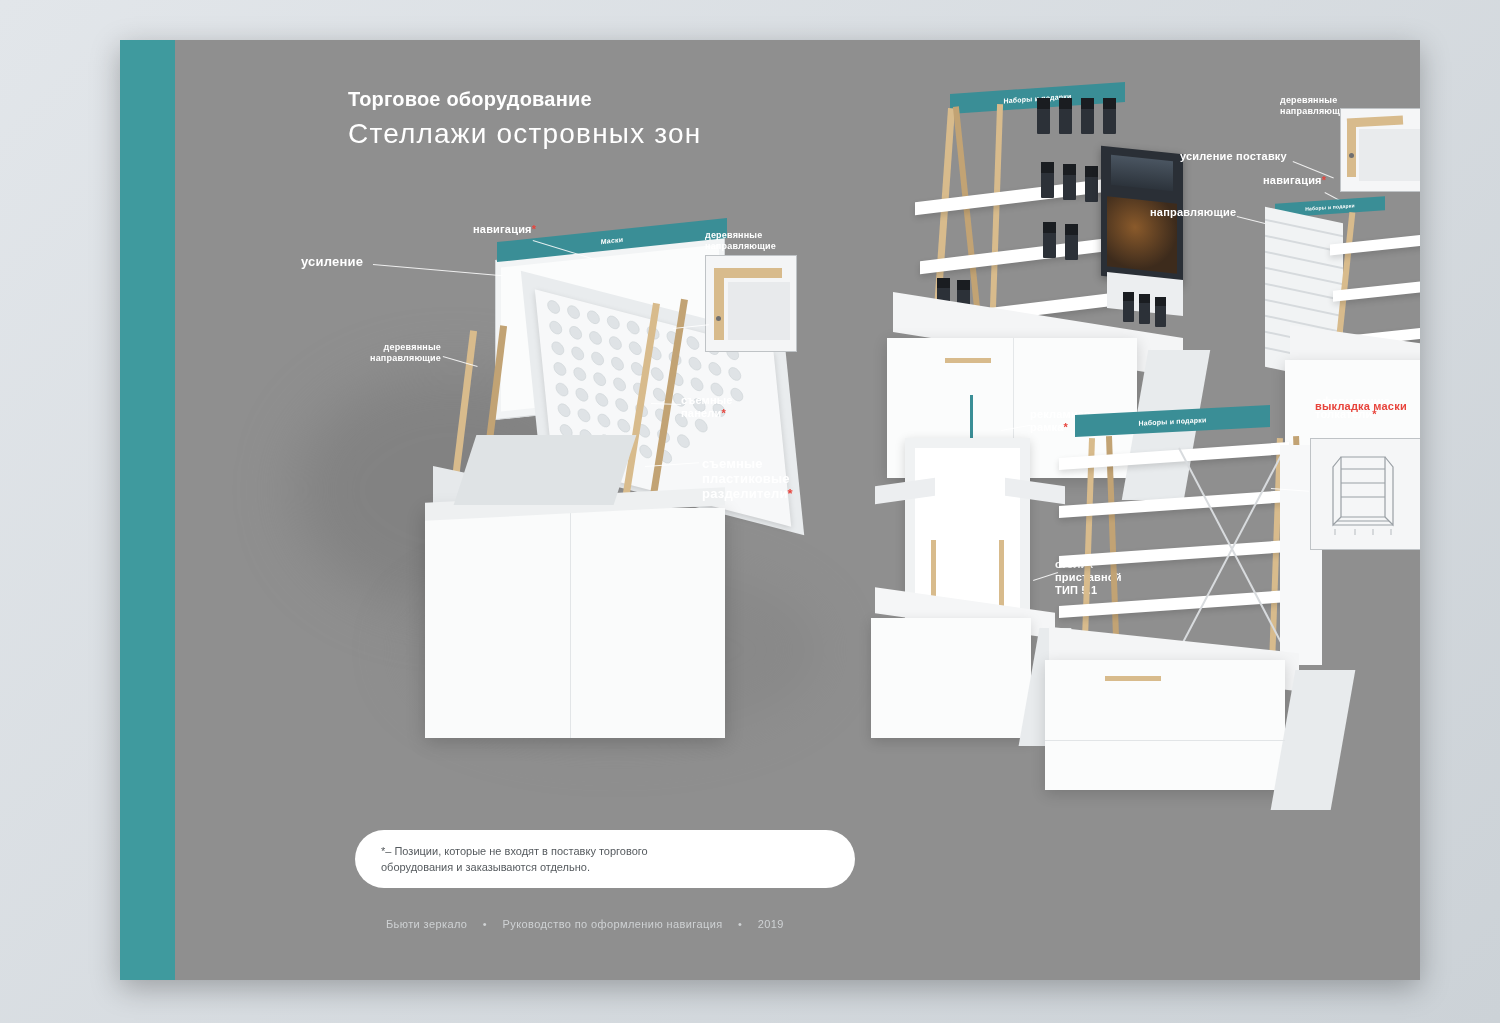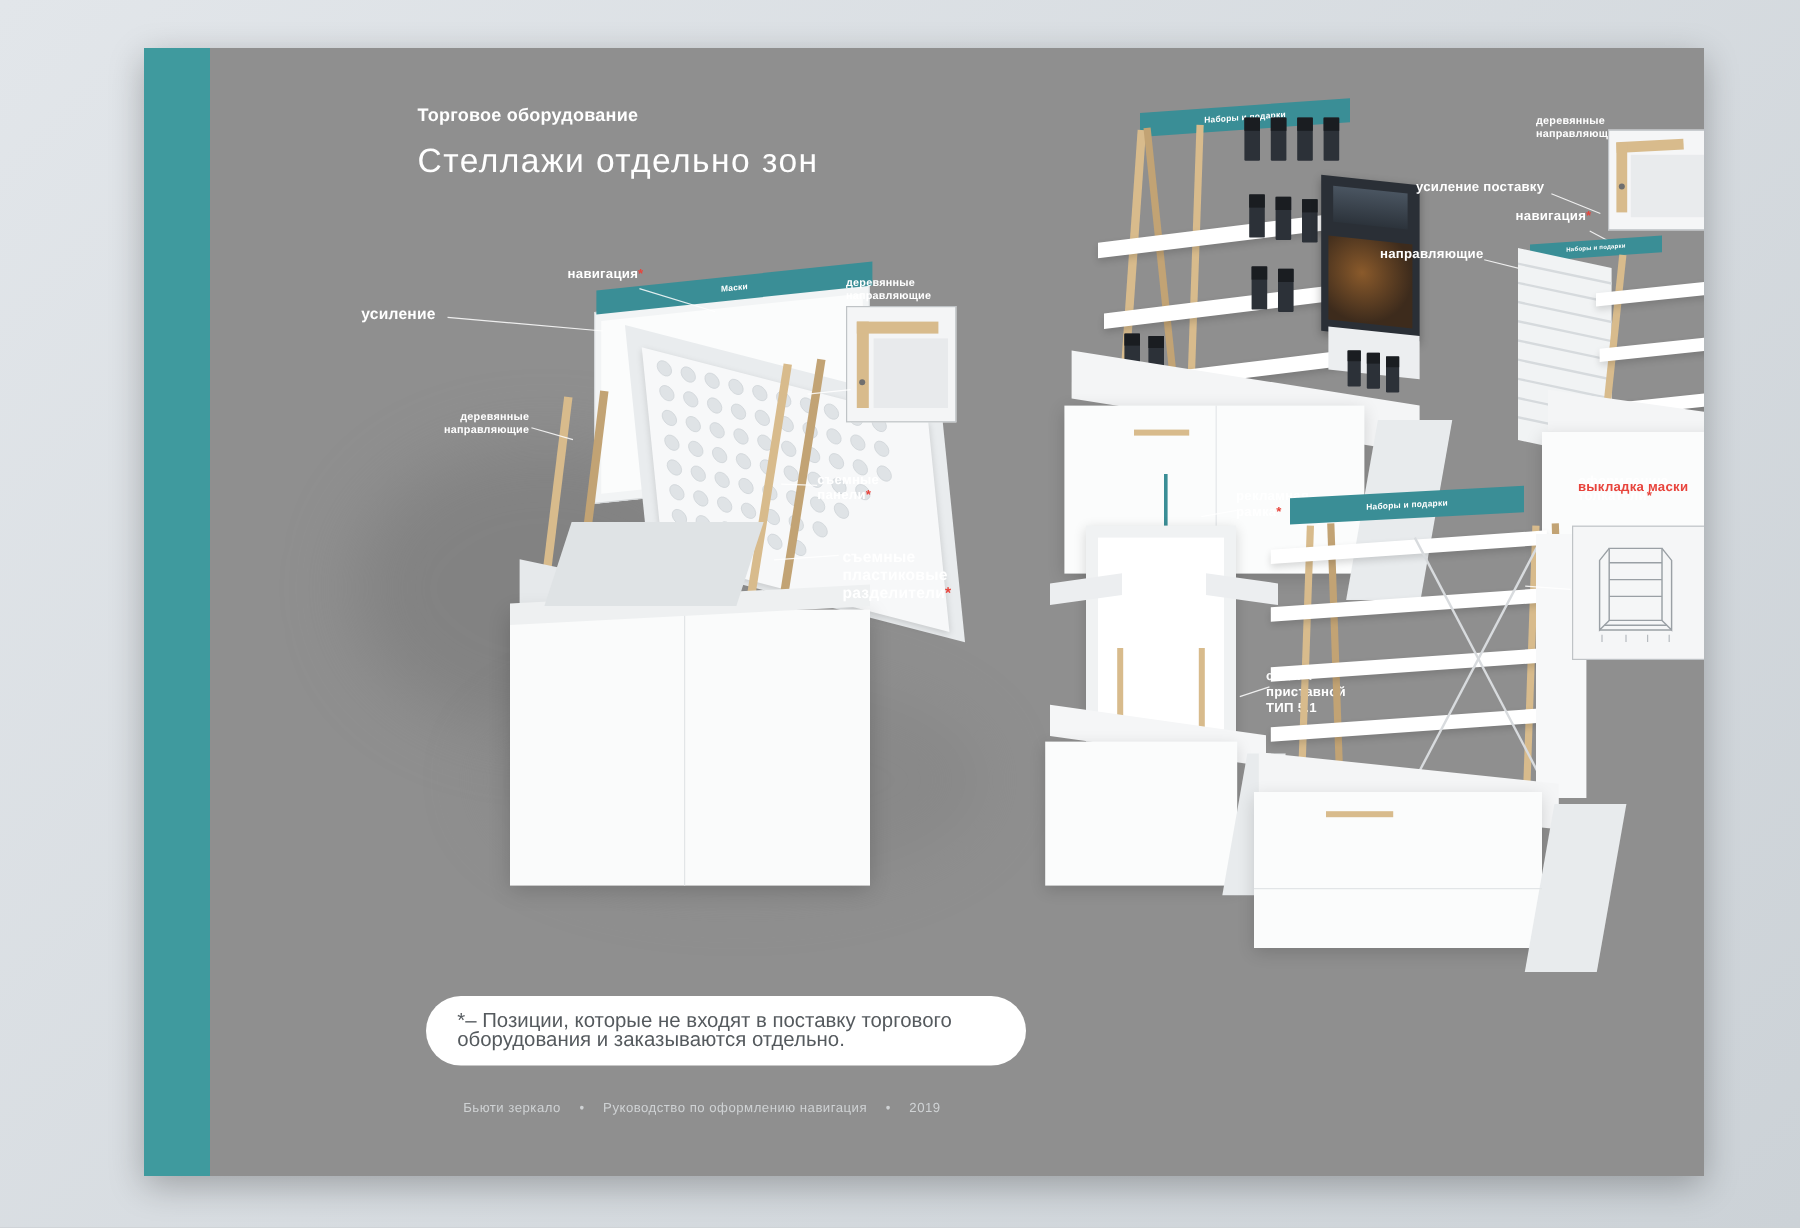--- a/index.html
+++ b/index.html
@@ -45,21 +45,21 @@
     position: absolute;
     border-radius: 50%;
     background: rgba(120,120,120,0.55);
     filter: blur(28px);
   }
   
   .title-small {
     position: absolute;
     left: 173px; top: 48px;
     color: #ffffff;
-    font-size: 15px;
+    font-size: 20px;
     font-weight: bold;
     letter-spacing: 0.2px;
   }
   .title-big {
     position: absolute;
     left: 173px; top: 78px;
     color: #ffffff;
     font-size: 28px;
     font-weight: 300;
     letter-spacing: 1.2px;
@@ -123,21 +123,21 @@
     width: 500px; height: 58px;
     background: #ffffff;
     border-radius: 29px;
     display: flex;
     align-items: center;
     padding: 0 26px;
     box-sizing: border-box;
   }
   .note-text {
     color: #555a5e;
-    font-size: 17px;
+    font-size: 11px;
     line-height: 16px;
     white-space: pre-line;
   }
   .footer {
     position: absolute;
     left: 205px; top: 878px;
     color: #cfd2d4;
     font-size: 11px;
     letter-spacing: 0.4px;
   }
@@ -155,21 +155,21 @@
 
 <div id="page">
   <div class="slide">
     <div class="teal-bar"></div>
     <div class="slide-body">
 
       <div class="bg-smudge" style="left:120px; top:330px; width:320px; height:240px;"></div>
       <div class="bg-smudge" style="left:230px; top:520px; width:420px; height:180px; opacity:0.5;"></div>
 
       <div class="title-small">Торговое оборудование</div>
-      <div class="title-big">Стеллажи отдельно зон</div>
+      <div class="title-big">Стеллажи островных зон</div>
 
       <div class="shape" style="left:320px; top:208px; width:230px; height:160px; background:#f2f4f5; transform: skewY(-6deg); box-shadow: 0 0 0 1px #d4d7d9 inset;"></div>
       <div class="shape" style="left:326px; top:216px; width:218px; height:144px; background:#fbfcfc; transform: skewY(-6deg);"></div>
       <div class="sign mini" style="left:322px; top:190px; width:230px; height:20px; transform: skewY(-6deg);">Маски</div>
 
       <div class="shape" style="left:355px; top:268px; width:265px; height:190px; background:#e9ecee; transform: skewY(20deg) rotate(-6deg);"></div>
       <div class="shape" style="left:368px; top:283px; width:240px; height:170px; background:#f7f8f9; transform: skewY(20deg) rotate(-6deg); box-shadow: 0 2px 6px rgba(0,0,0,0.15);"></div>
       <svg class="panel-dots" style="left:368px; top:283px; width:250px; height:180px; transform: skewY(20deg) rotate(-6deg);" width="250" height="180">
         <g fill="#dfe3e6" stroke="#cfd4d8" stroke-width="0.6">
           <circle cx="18" cy="14" r="6"></circle>

